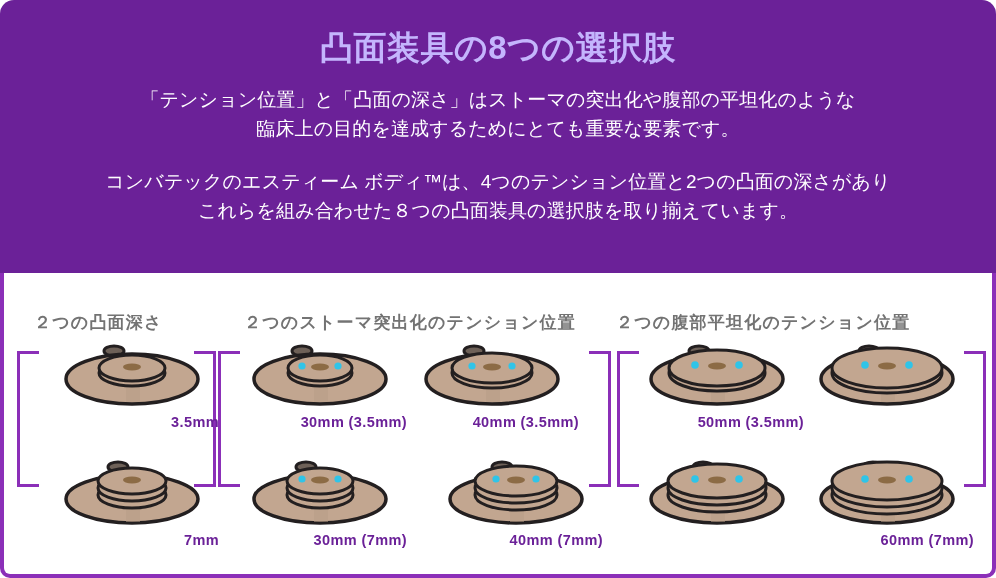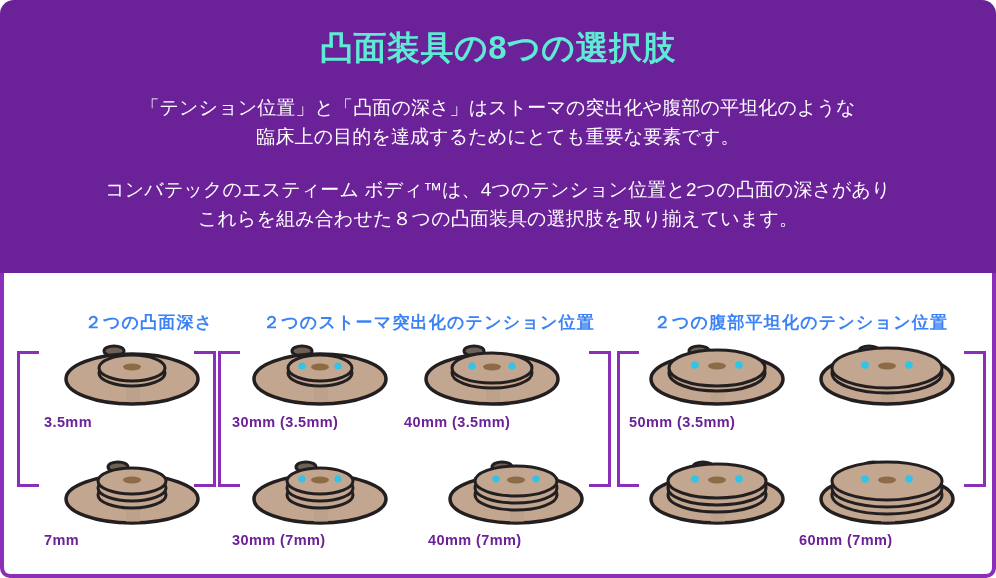--- a/index.html
+++ b/index.html
@@ -34,31 +34,31 @@
     padding: 18px 30px 0 30px;
     text-align: center;
     color: #ffffff;
   }
   .header-title {
     font-size: 33px;
     font-weight: bold;
     line-height: 1.25;
     letter-spacing: 0.5px;
     margin: 9px 0 0 0;
-    color: #5eead4;
+    color: #c4b5fd;
   }
   .header-para {
     margin: 0;
     color: #ffffff;
     font-size: 19px;
     line-height: 1.52;
     font-weight: normal;
     letter-spacing: 0.1px;
   }
-  .para-1 { margin-top: 26px; }
+  .para-1 { margin-top: 18px; }
   .para-2 { margin-top: 24px; }
 
   
   .panel {
     position: absolute;
     left: 0;
     top: 273px;
     width: 996px;
     height: 305px;
     box-sizing: border-box;
@@ -75,24 +75,24 @@
     left: 0;
     top: 38px;
     width: 996px;
     height: 26px;
   }
   .caption {
     position: absolute;
     top: 0;
     font-size: 17px;
     font-weight: bold;
-    color: #3b82f6;
+    color: #737373;
     letter-spacing: 1.2px;
     white-space: nowrap;
-    text-align: center;
+    text-align: left;
   }
   .caption-depth  { left: 30px;  width: 230px; }
   .caption-stoma  { left: 240px; width: 370px; }
   .caption-abdo   { left: 612px; width: 370px; }
 
   
   .bracket {
     position: absolute;
     width: 22px;
     border-top: 3px solid #8B2FB8;
@@ -110,21 +110,21 @@
     height: 115px;
   }
   .row-top    { top: 62px; }
   .row-bottom { top: 180px; }
 
   .device {
     position: absolute;
     top: 0;
     width: 175px;
     height: 115px;
-    text-align: left;
+    text-align: right;
   }
   .device-art {
     display: block;
     margin: 0 auto;
   }
   .device-label {
     display: block;
     margin-top: 1px;
     font-size: 14.5px;
     font-weight: bold;

